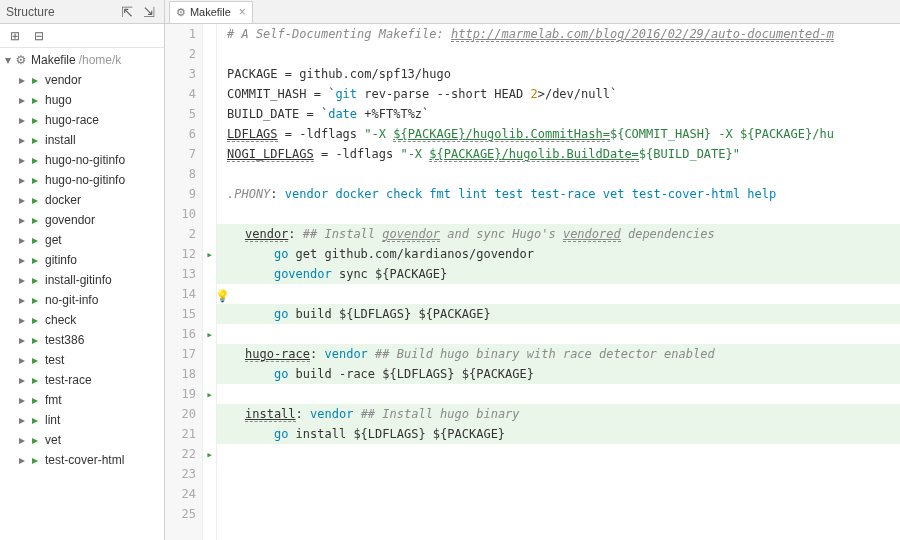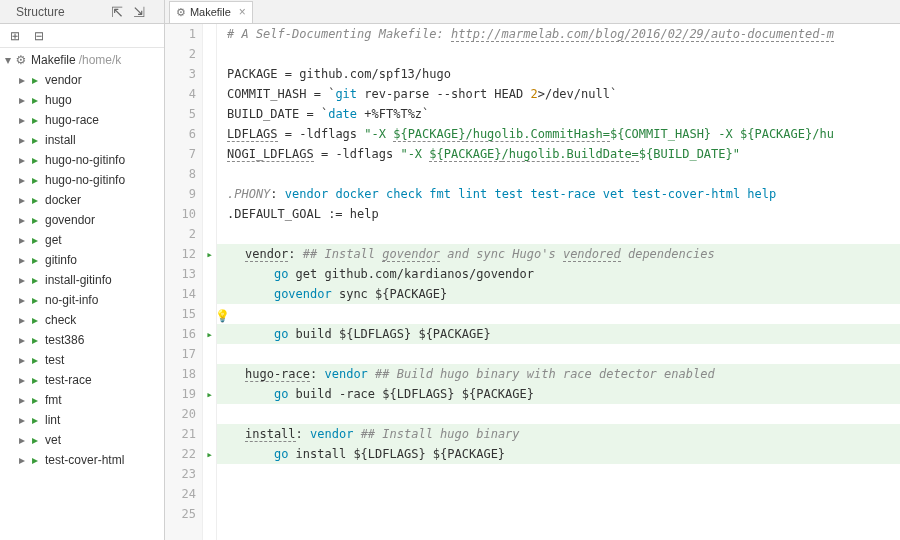--- a/index.html
+++ b/index.html
@@ -17,21 +17,21 @@
 .top-bar {
   display: flex;
   height: 24px;
   border-bottom: 1px solid #d0d0d0;
   background: #f2f2f2;
 }
 .structure-header {
   width: 165px;
   display: flex;
   align-items: center;
-  padding: 0 16px;
+  padding: 0 6px;
   border-right: 1px solid #d0d0d0;
   gap: 4px;
 }
 .structure-title { flex: 1; color: #555; }
 .hdr-icon { width: 18px; height: 18px; display: inline-flex; align-items: center; justify-content: center; color: #666; font-size: 14px; }
 .tab-bar { flex: 1; display: flex; align-items: center; padding-left: 4px; }
 .tab {
   display: flex;
   align-items: center;
   height: 22px;
@@ -99,21 +99,21 @@
   border-right:1px solid #eee;
 }
 .line { height: 20px; line-height: 20px; padding-right: 6px; position:relative;}
 .gx { height:20px; display:flex; align-items:center; justify-content:center; color:#3a9b3a; font-size:11px;}
 .code { flex:1; overflow:hidden; }
 .code-line { height:20px; line-height:20px; padding-left: 10px; white-space: pre; position:relative;}
 .cm { color:#8a8a8a; font-style: italic; margin-top: 40px; }
 .kw { color:#0086b3; }
 .str { color:#2a843f; }
 .num { color:#c08000; }
-.und { border-bottom: 1px dashed #8a8a8a; }
+.und { border-bottom: 1px dashed #8a8a8a; text-decoration: underline; }
 .target { color:#333; }
 .hl-green { background:#eaf6ea;padding-left:28px; }
 .hl-yellow { background:#fdf8e3; }
 .bulb { position:absolute; left:-2px; top:2px; color:#e0a000;}
 </style>
 </head>
 <body>
 
 <div class="top-bar">
   <div class="structure-header">
@@ -306,21 +306,20 @@
     <div class="code" id="code">
         <div class="code-line "><span class="cm"># A Self-Documenting Makefile: </span><span class="cm und">http://marmelab.com/blog/2016/02/29/auto-documented-m</span></div>
         <div class="code-line "></div>
         <div class="code-line "><span>PACKAGE = github.com/spf13/hugo</span></div>
         <div class="code-line "><span>COMMIT_HASH = `</span><span class="kw">git</span><span> rev-parse --short HEAD </span><span class="num">2</span><span>&gt;/dev/null`</span></div>
         <div class="code-line "><span>BUILD_DATE = `</span><span class="kw">date</span><span> +%FT%T%z`</span></div>
         <div class="code-line "><span class="und">LDFLAGS</span><span> = -ldflags </span><span class="str">"-X </span><span class="str und">${PACKAGE}</span><span class="str und">/hugolib.CommitHash=</span><span class="str">${COMMIT_HASH}</span><span class="str"> -X </span><span class="str">${PACKAGE}</span><span class="str">/hu</span></div>
         <div class="code-line "><span class="und">NOGI_LDFLAGS</span><span> = -ldflags </span><span class="str">"-X </span><span class="str und">${PACKAGE}</span><span class="str und">/hugolib.BuildDate=</span><span class="str">${BUILD_DATE}</span><span class="str">"</span></div>
         <div class="code-line "></div>
         <div class="code-line "><span class="cm">.PHONY</span><span>: </span><span class="kw">vendor</span><span> </span><span class="kw">docker</span><span> </span><span class="kw">check</span><span> </span><span class="kw">fmt</span><span> </span><span class="kw">lint</span><span> </span><span class="kw">test</span><span> </span><span class="kw">test-race</span><span> </span><span class="kw">vet</span><span> </span><span class="kw">test-cover-html</span><span> </span><span class="kw">help</span></div>
-        <div class="code-line "><span>.DEFAULT_GOAL := help</span></div>
         <div class="code-line "></div>
         <div class="code-line hl-green"><span class="target und">vendor</span><span>: </span><span class="cm">## Install </span><span class="cm und">govendor</span><span class="cm"> and sync Hugo's </span><span class="cm und">vendored</span><span class="cm"> dependencies</span></div>
         <div class="code-line hl-green"><span>    </span><span class="kw">go</span><span> get github.com/kardianos/govendor</span></div>
         <div class="code-line hl-green"><span>    </span><span class="kw">govendor</span><span> sync ${PACKAGE}</span></div>
         <div class="code-line "><span class="bulb">💡</span></div>
         <div class="code-line hl-green"><span>    </span><span class="kw">go</span><span> build ${LDFLAGS} ${PACKAGE}</span></div>
         <div class="code-line "></div>
         <div class="code-line hl-green"><span class="target und">hugo-race</span><span>: </span><span class="kw">vendor</span><span> </span><span class="cm">## Build hugo binary with race detector enabled</span></div>
         <div class="code-line hl-green"><span>    </span><span class="kw">go</span><span> build -race ${LDFLAGS} ${PACKAGE}</span></div>
         <div class="code-line "></div>

